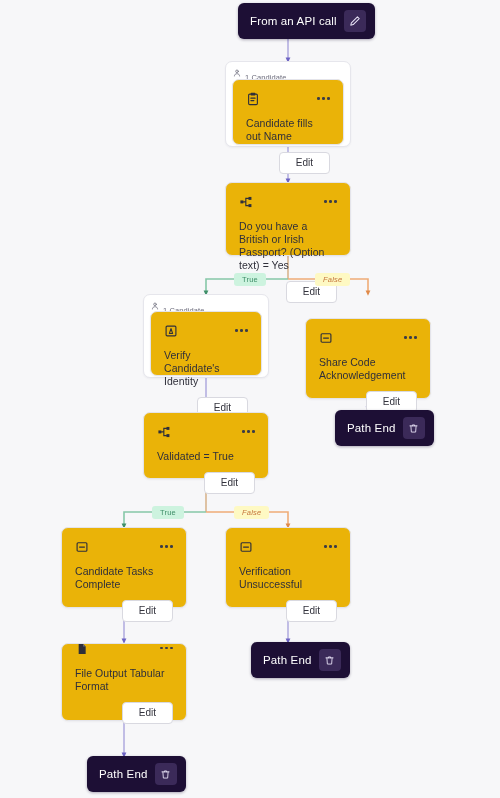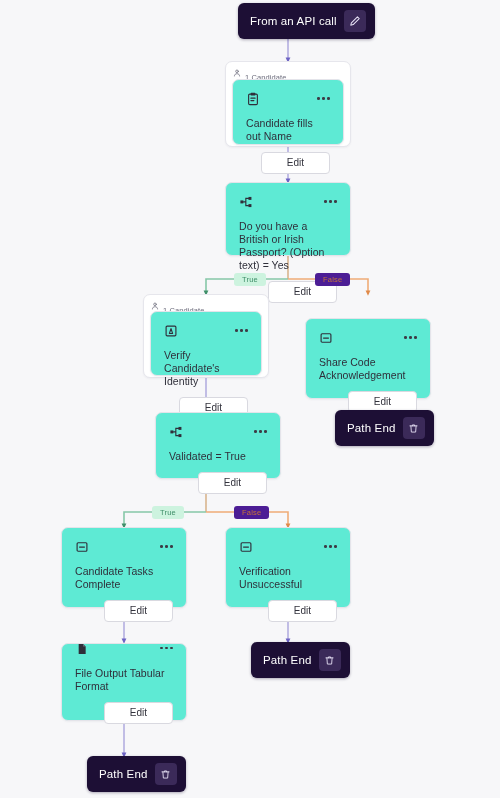--- a/index.html
+++ b/index.html
@@ -84,21 +84,21 @@
     font-size: 7.5px;
     color: #6b6b7b;
     letter-spacing: .1px;
     white-space: nowrap;
     margin-top: 12px;
   }
 
   
   .card {
     position: absolute;
-    background: #5eead4;
+    background: #eab308;
     border: 1px solid #e4e4ea;
     border-radius: 7px;
     box-sizing: border-box;
     box-shadow: 0 1px 2px rgba(40,30,70,.05);
     padding: 12px 13px 11px 13px;
     display: flex;
     flex-direction: column;
   }
   .card-top {
     display: flex;
@@ -132,38 +132,38 @@
     display: flex;
     justify-content: flex-end;
     padding-top: 9px;
   }
   .edit-btn {
     border: 1px solid #d9d9e0;
     background: #ffffff;
     border-radius: 4px;
     font-size: 10px;
     color: #33333d;
-    padding: 4px 25px;
+    padding: 4px 16px;
     font-family: "Liberation Sans", sans-serif;
     line-height: 12px;
     cursor: pointer;
   }
 
   
   .blabel {
     position: absolute;
     border-radius: 3px;
     font-size: 7.5px;
     line-height: 11px;
     padding: 1px 8px;
     letter-spacing: .2px;
     box-sizing: border-box;
   }
   .blabel.true  { background: #cdf3df; color: #3f8f69; }
-  .blabel.false { background: #4c1d95; color: #c4743a; }
+  .blabel.false { background: #fef9c3; color: #c4743a; font-style: italic; }
 </style>
 </head>
 <body>
 
 <div id="canvas">
 
   <svg id="edges" viewBox="0 0 500 798" xmlns="http://www.w3.org/2000/svg">
     <defs>
       <marker id="ar" markerWidth="7" markerHeight="7" refX="3.2" refY="3.2" orient="auto" markerUnits="userSpaceOnUse">
         <path d="M0.6,0.8 L6,3.2 L0.6,5.6 Z" fill="#6d63c4"></path>
@@ -328,21 +328,21 @@
   <div class="node pill" style="left:335px; top:410px;">
     <span class="pill-label">Path End</span>
     <span class="pill-btn">
       <svg width="11" height="11" viewBox="0 0 16 16" fill="none" stroke="#e6e1f5" stroke-width="1.3" stroke-linecap="round" stroke-linejoin="round">
         <path d="M2.8 4.2h10.4M6.4 4.2V2.8h3.2v1.4"></path>
         <path d="M4.2 4.2l.7 9h6.2l.7-9"></path>
       </svg>
     </span>
   </div>
 
-  <div class="card" style="left:143px; top:412px; width:126px; height:67px;margin-left:12px;">
+  <div class="card" style="left:143px; top:412px; width:126px; height:67px;">
     <div class="card-top">
       <span class="card-icon">
         <svg width="14" height="14" viewBox="0 0 16 16" fill="none" stroke="#2f2f3a" stroke-width="1.3">
           <rect x="1.6" y="6.2" width="3.4" height="3.4" fill="#2f2f3a" stroke="none"></rect>
           <rect x="10.8" y="2.2" width="3.4" height="3.4" fill="#2f2f3a" stroke="none"></rect>
           <rect x="10.8" y="10.4" width="3.4" height="3.4" fill="#2f2f3a" stroke="none"></rect>
           <path d="M5.2 7.9h2.6V3.9h3M7.8 7.9v4.2h3" stroke-linecap="round"></path>
         </svg>
       </span>
       <span class="dots">

